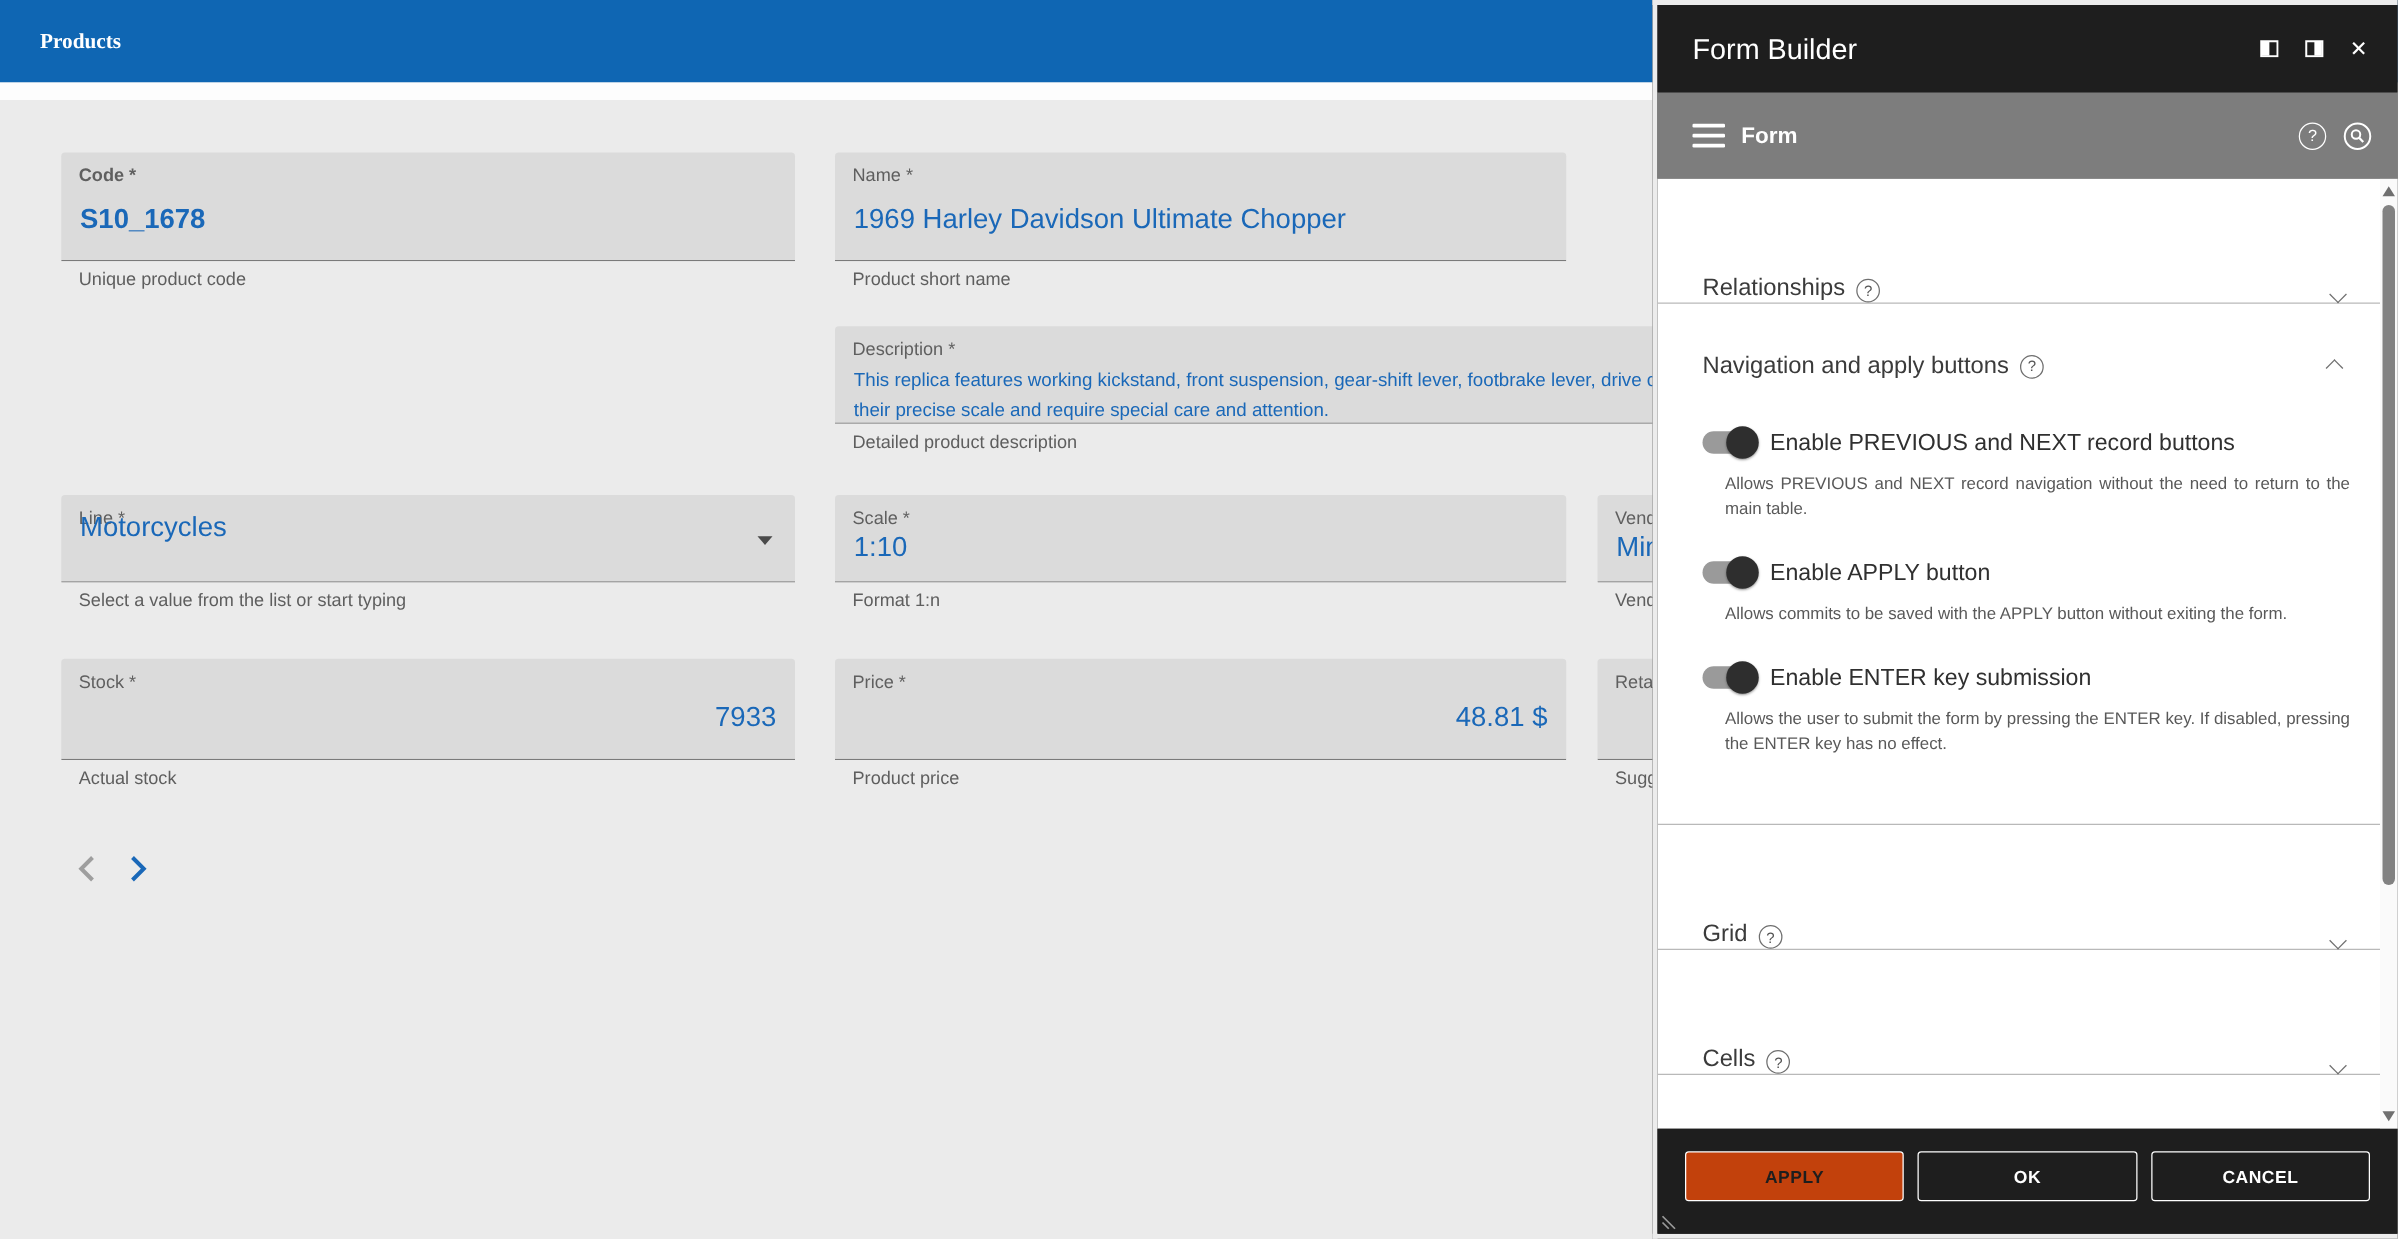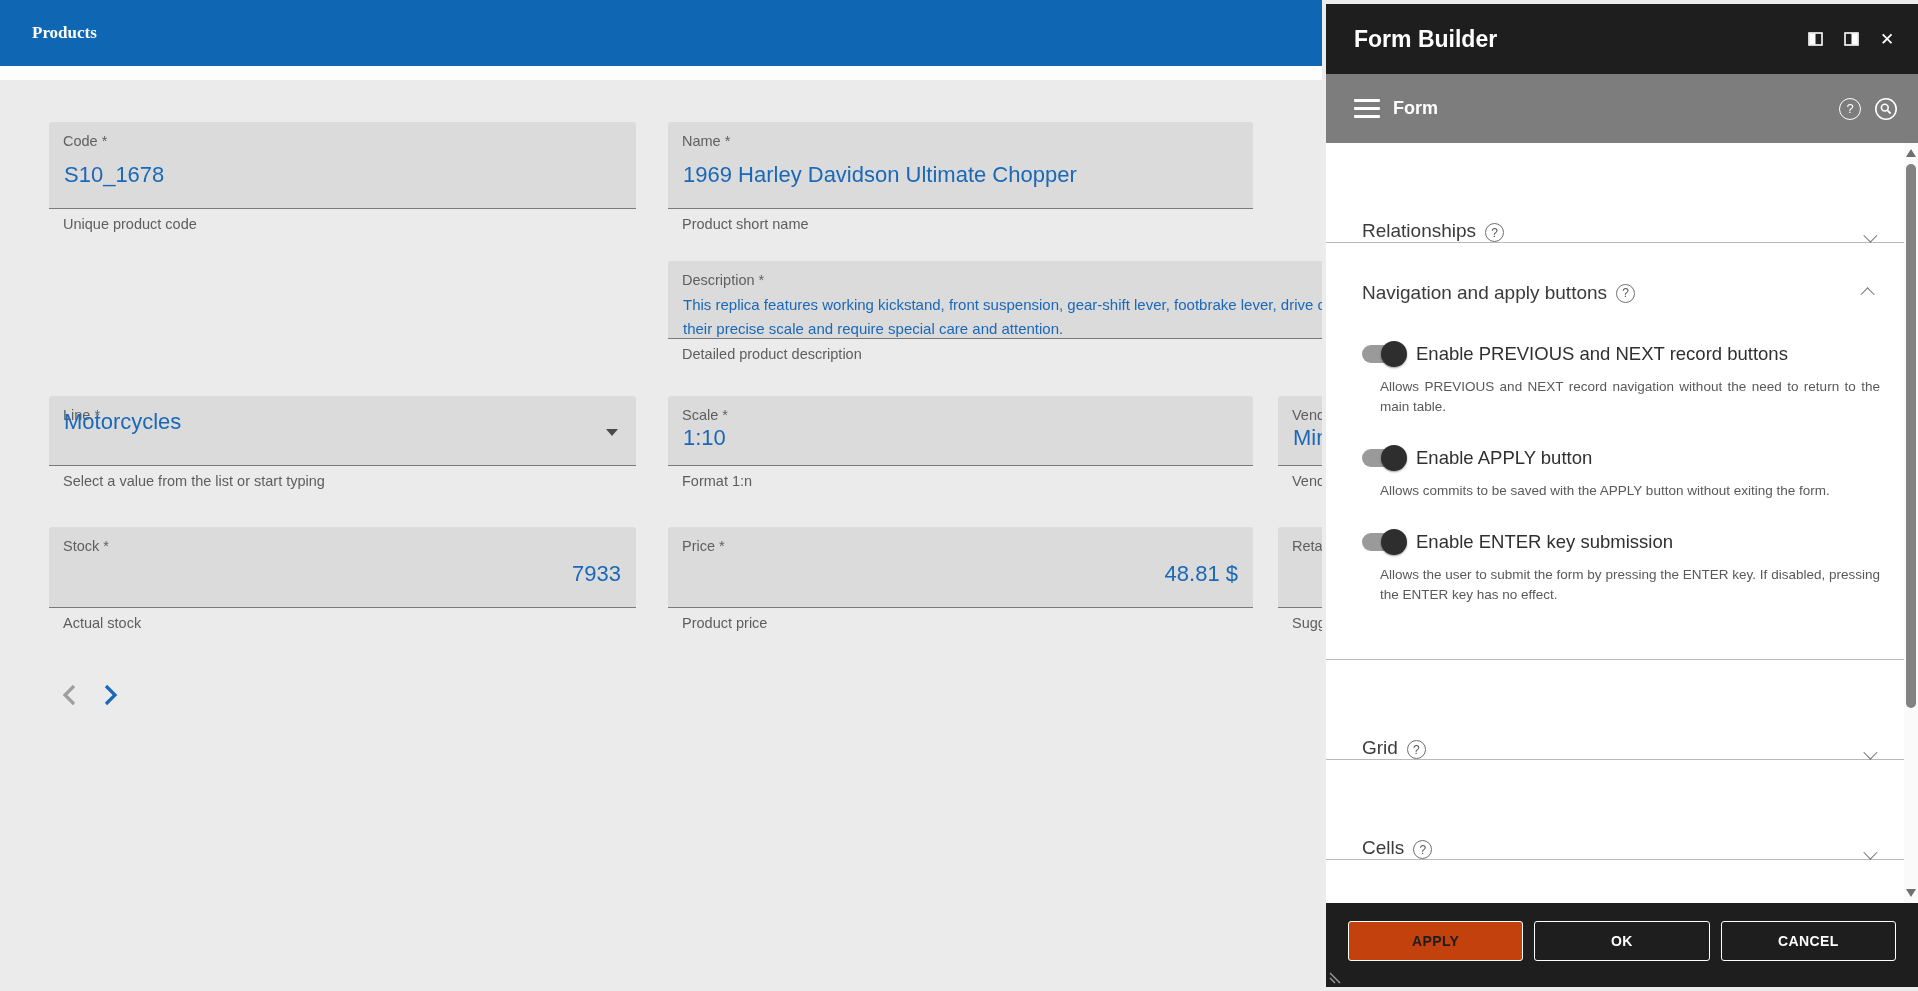--- a/index.html
+++ b/index.html
@@ -27,21 +27,21 @@
   .desc-wrap { position:absolute; left:15px; top:32px; right:10px; overflow:hidden; }
 
   .nav-arrow { position:absolute; width:30px; height:30px; cursor:pointer; }
 
   
   .panel { position:absolute; left:1322px; top:0; width:596px; height:991px;
     background:#1e1e1e; border-left:4px solid #ececec; border-top:4px solid #ececec;
     border-bottom:4px solid #ececec; display:flex; flex-direction:column; z-index:10; }
   .panel-titlebar { height:70px; background:#1e1e1e; display:flex; align-items:center;
     padding:0 22px 0 28px; flex:0 0 auto; }
-  .panel-title { color:#fff; font-size:23px; font-weight:bold; flex:1; }
+  .panel-title { color:#fff; font-size:23px; font-weight:normal; flex:1; }
   .tb-icons { display:flex; align-items:center; gap:18px; }
   .tb-icon { width:18px; height:18px; display:flex; align-items:center; justify-content:center; cursor:pointer; }
   .close-x { color:#fff; font-size:17px; line-height:1; }
 
   .panel-formbar { height:69px; background:#7d7d7d; display:flex; align-items:center;
     padding:0 20px 0 28px; flex:0 0 auto; }
   .hamburger { width:26px; display:flex; flex-direction:column; gap:5px; cursor:pointer; }
   .hamburger span { display:block; height:3px; background:#fff; border-radius:1px; }
   .formbar-title { color:#fff; font-size:18px; font-weight:bold; margin-left:13px; flex:1; }
   .formbar-icons { display:flex; align-items:center; gap:13px; }
@@ -96,21 +96,21 @@
 </head>
 <body>
 
 <div>
   <div class="topbar">
     <div class="topbar-title">Products</div>
   </div>
   <div class="topbar-underlay"></div>
 
   <div class="field" style="left:49px; top:122px; width:587px;">
-    <div class="fbox" style="height:87px;">
+    <div class="fbox" style="height:87px;font-weight:bold;">
       <div class="flabel">Code *</div>
       <div class="fvalue">S10_1678</div>
     </div>
     <div class="fhelper">Unique product code</div>
   </div>
 
   <div class="field" style="left:668px; top:122px; width:585px;">
     <div class="fbox" style="height:87px;">
       <div class="flabel">Name *</div>
       <div class="fvalue">1969 Harley Davidson Ultimate Chopper</div>

